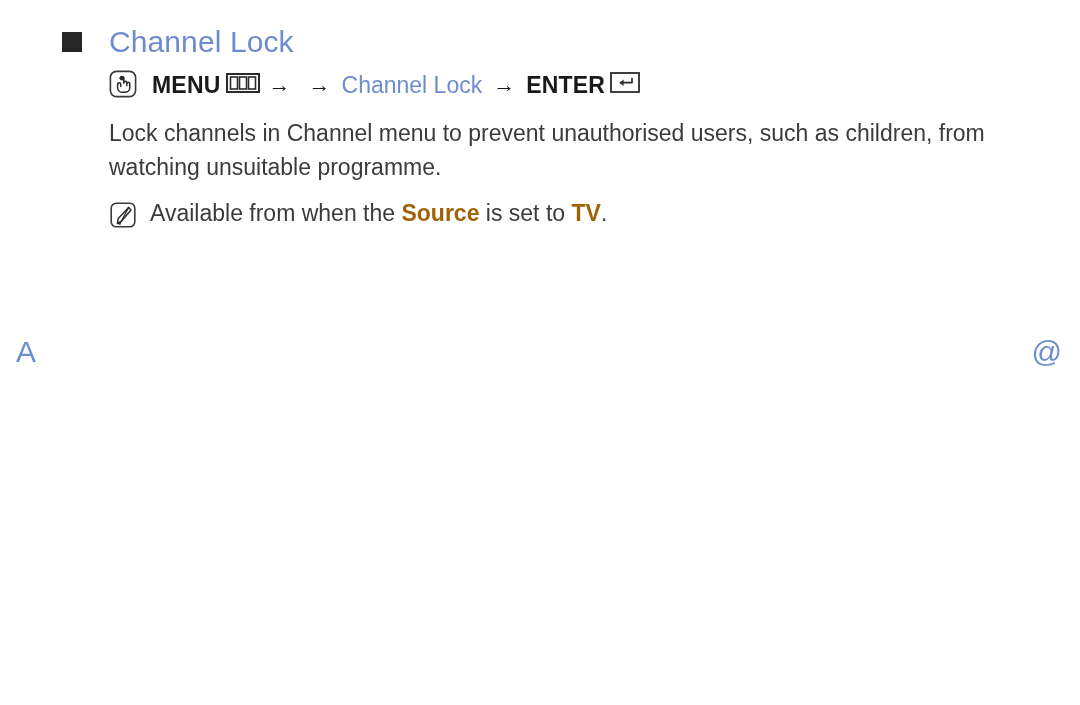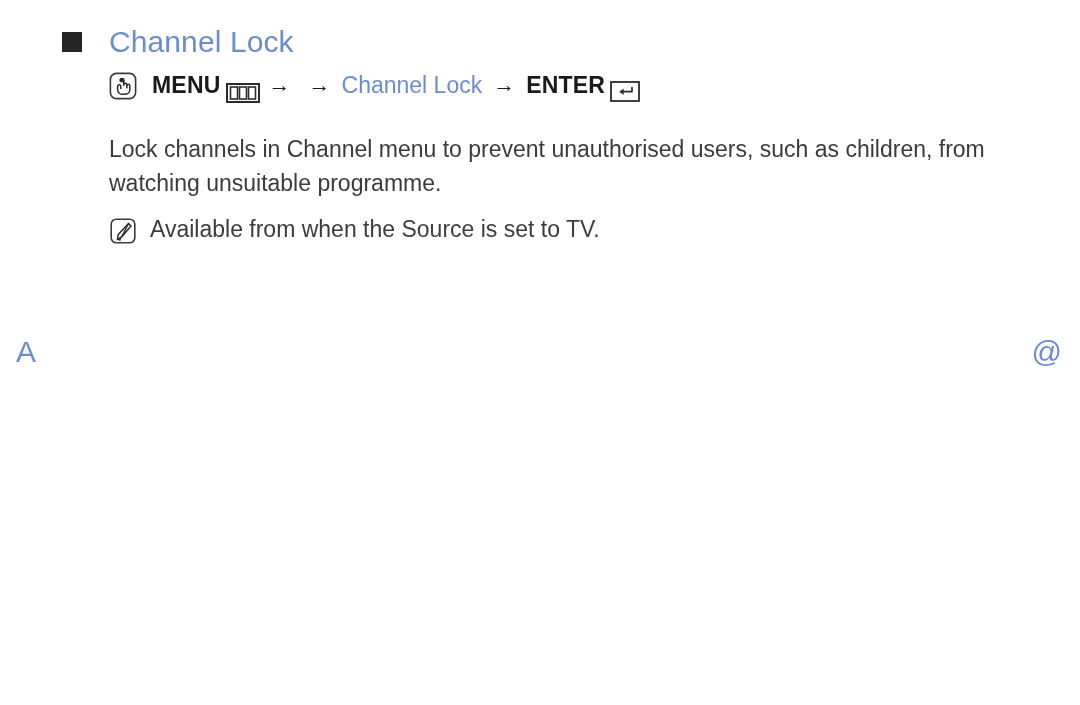--- a/index.html
+++ b/index.html
@@ -60,21 +60,21 @@
 
   
   .body-col {
     margin-left: 47px;
     margin-top: 10px;
   }
 
   
   .menu-path {
     display: flex;
-    align-items: flex-end;
+    align-items: flex-start;
     font-size: 23px;
     line-height: 30px;
     white-space: nowrap;
   }
   .menu-path .seg { margin: 0 2px; }
   .menu-path .bold-dark {
     color: #1a1a1a;
     font-weight: bold;
     letter-spacing: 0.2px;
   }
@@ -109,21 +109,21 @@
   .icon-return {
     flex: 0 0 auto;
     width: 30px;
     height: 21px;
     margin-left: 3px;
     display: inline-block;
   }
 
   
   .paragraph {
-    margin-top: 32px;
+    margin-top: 16px;
     font-size: 23px;
     line-height: 34px;
     color: #3b3b3b;
     max-width: 915px;
   }
 
   
   .note-row {
     display: flex;
     align-items: flex-start;
@@ -135,22 +135,22 @@
     height: 28px;
     margin-top: 3px;
     margin-right: 13px;
   }
   .note-text {
     font-size: 23px;
     line-height: 30px;
     color: #3b3b3b;
   }
   .note-text .blue-bold {
-    color: #404040;
-    font-weight: normal;
+    color: #a16207;
+    font-weight: bold;
   }
 </style>
 </head>
 <body>
 
 <div class="corner-mark left">A</div>
 
 <div class="corner-mark right">@</div>
 
 <div class="content">

